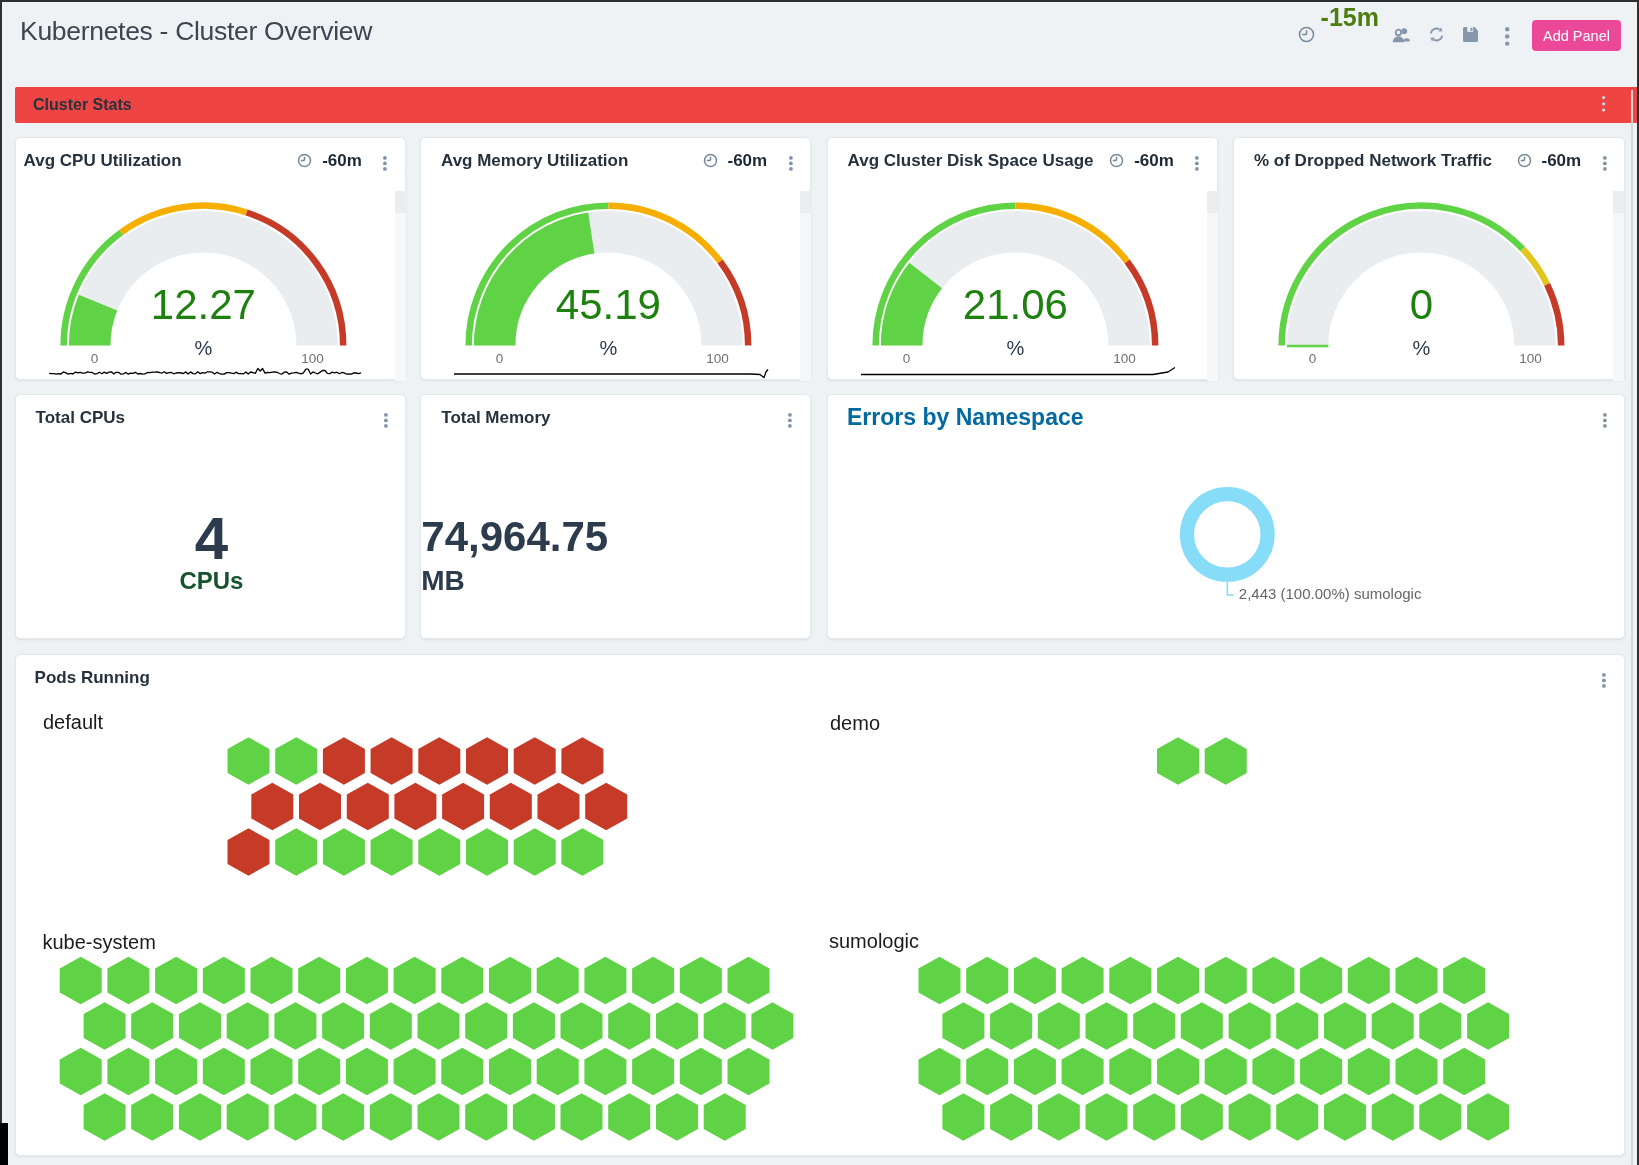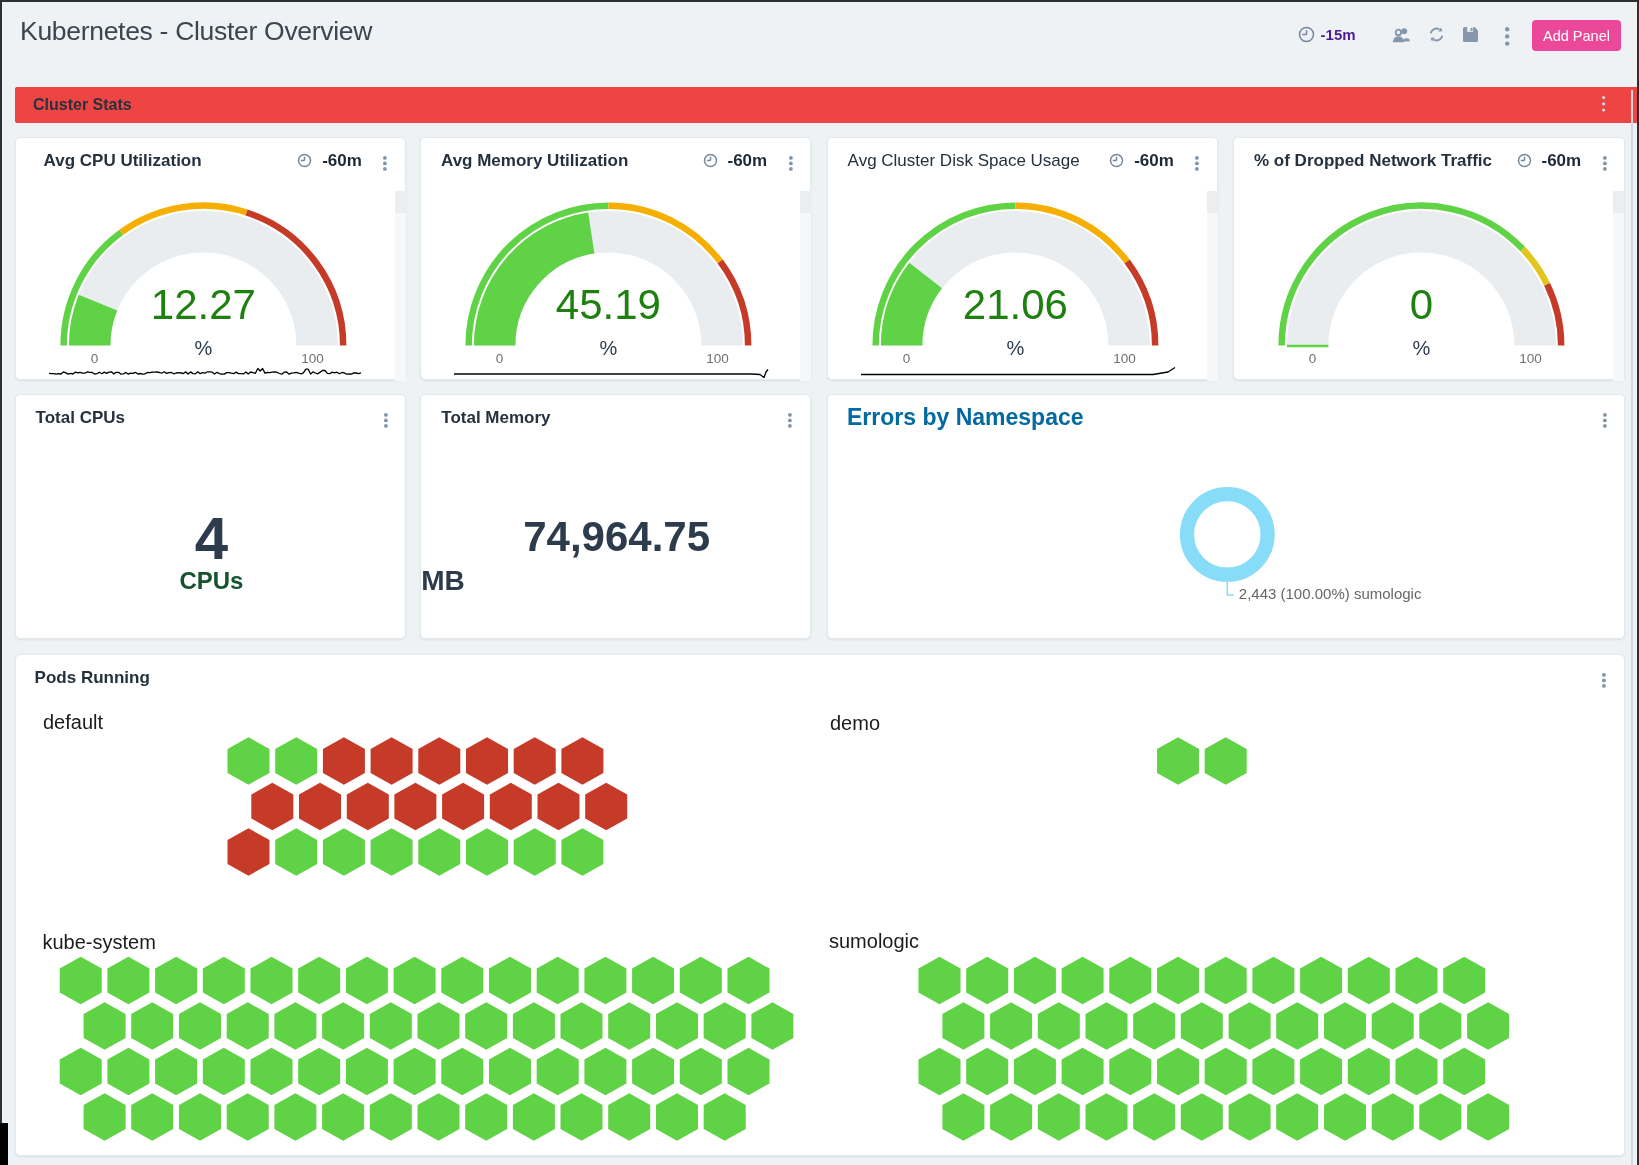--- a/index.html
+++ b/index.html
@@ -10,21 +10,21 @@
 <body>
 <div id="root">
 
 <div style="position:absolute;left:20px;top:17.8px;font-size:26.5px;color:#3c4650;line-height:26.5px;letter-spacing:-0.3px;white-space:nowrap">Kubernetes - Cluster Overview</div>
 <div style="position:absolute;left:1298px;top:26px">
       <svg width="17" height="17" viewBox="0 0 17 17" style="position:absolute">
         <circle cx="8.5" cy="8.5" r="7.0" fill="none" stroke="#74889c" stroke-width="1.5"></circle>
         <path d="M 8.5 8.5 L 8.5 4.2 M 8.5 8.5 L 4.2 8.5" stroke="#74889c" stroke-width="1.5" fill="none"></path>
       </svg>
     </div>
-<div style="position:absolute;left:1320.6px;top:25px;font-size:15px;font-weight:bold;color:#4c1d95;line-height:19px">-15m</div>
+<div style="position:absolute;left:1320.6px;top:8px;font-size:25px;font-weight:bold;color:#4d7c0f;line-height:19px">-15m</div>
 <div style="position:absolute;left:1392px;top:27px">
       <svg width="18" height="16" viewBox="0 0 18 16" style="position:absolute">
 <circle cx="6.4" cy="5.4" r="2.7" fill="none" stroke="#8497ab" stroke-width="1.8"></circle>
 <circle cx="12.2" cy="4.2" r="2.9" fill="#8497ab"></circle>
 <path d="M 10.2 14.6 A 4.4 4.4 0 0 1 17.6 12.6 L 17.6 14.6 Z" fill="#8497ab"></path>
 <path d="M 0.8 15.2 A 5.6 5.6 0 0 1 12.0 14.6 L 12.0 15.2 Z" fill="#8497ab"></path>
 </svg>
     </div>
 <div style="position:absolute;left:1428px;top:26px">
       <svg width="17" height="17" viewBox="0 0 17 17" style="position:absolute">
@@ -68,21 +68,21 @@
         <path d="M 73.65 207.40 A 113.75 113.75 0 0 1 301.15 207.40" fill="none" stroke="#e9edf0" stroke-width="41.5"></path>
         <path d="M 73.65 207.40 A 113.75 113.75 0 0 1 82.00 164.63" fill="none" stroke="#60d245" stroke-width="41.5"></path>
         <text x="187.4" y="181" text-anchor="middle" font-size="42" fill="#1d800f" font-family="Liberation Sans, sans-serif">12.27</text>
         <text x="187.4" y="217" text-anchor="middle" font-size="20" fill="#2d3c4d" font-family="Liberation Sans, sans-serif">%</text>
         <text x="78.4" y="224.5" text-anchor="middle" font-size="13.5" fill="#6f6f6f" font-family="Liberation Sans, sans-serif">0</text>
         <text x="296.4" y="224.5" text-anchor="middle" font-size="13.5" fill="#6f6f6f" font-family="Liberation Sans, sans-serif">100</text>
         <path d="M 33.0 235.3 L 35.4 235.6 L 37.8 235.7 L 40.2 236.1 L 42.6 235.6 L 45.0 236.0 L 47.4 233.9 L 49.8 234.9 L 52.2 236.1 L 54.6 235.4 L 57.0 236.0 L 59.4 234.1 L 61.8 234.9 L 64.2 234.4 L 66.6 235.1 L 69.0 235.2 L 71.4 233.8 L 73.8 234.3 L 76.2 234.5 L 78.6 236.0 L 81.0 235.6 L 83.4 234.2 L 85.8 235.7 L 88.2 234.1 L 90.6 235.3 L 93.0 234.1 L 95.4 233.8 L 97.8 235.9 L 100.2 234.3 L 102.6 234.3 L 105.0 236.2 L 107.4 235.9 L 109.8 234.5 L 112.2 236.1 L 114.6 235.1 L 117.0 235.4 L 119.4 234.3 L 121.8 236.1 L 124.2 235.5 L 126.6 236.1 L 129.0 235.9 L 131.4 234.5 L 133.8 234.7 L 136.2 234.2 L 138.6 234.1 L 141.0 234.0 L 143.4 234.5 L 145.8 235.2 L 148.2 233.8 L 150.6 235.4 L 153.0 234.6 L 155.4 234.5 L 157.8 235.8 L 160.2 235.0 L 162.6 234.6 L 165.0 235.0 L 167.4 235.5 L 169.8 233.9 L 172.2 236.1 L 174.6 233.9 L 177.0 235.6 L 179.4 235.8 L 181.8 233.8 L 184.2 235.7 L 186.6 234.7 L 189.0 235.2 L 191.4 233.8 L 193.8 233.9 L 196.2 234.2 L 198.6 236.1 L 201.0 234.3 L 203.4 235.6 L 205.8 236.0 L 208.2 236.1 L 210.6 234.6 L 213.0 234.7 L 215.4 235.1 L 217.8 235.7 L 220.2 234.1 L 222.6 235.6 L 225.0 235.7 L 227.4 235.9 L 229.8 233.9 L 232.2 236.1 L 234.6 234.0 L 237.0 234.6 L 239.4 235.3 L 241.8 230.5 L 244.2 233.0 L 246.6 230.5 L 249.0 235.1 L 251.4 234.5 L 253.8 234.6 L 256.2 234.2 L 258.6 234.0 L 261.0 234.2 L 263.4 235.5 L 265.8 236.2 L 268.2 234.2 L 270.6 233.9 L 273.0 236.2 L 275.4 235.1 L 277.8 234.8 L 280.2 234.4 L 282.6 235.2 L 285.0 235.8 L 287.4 234.9 L 289.8 231.2 L 292.2 231.2 L 294.6 236.0 L 297.0 233.9 L 299.4 235.0 L 301.8 235.8 L 304.2 234.1 L 306.6 232.5 L 309.0 232.5 L 311.4 235.3 L 313.8 235.7 L 316.2 234.1 L 318.6 234.8 L 321.0 234.2 L 323.4 235.8 L 325.8 234.5 L 328.2 234.9 L 330.6 236.2 L 333.0 235.8 L 335.4 236.1 L 337.8 234.9 L 340.2 235.0 L 342.6 235.6 L 345.0 234.9" fill="none" stroke="#000" stroke-width="1.3" stroke-linejoin="round"></path>
         <rect x="379" y="53" width="11" height="190" fill="#f6f7f8"></rect>
         <rect x="379" y="53" width="11" height="22" fill="#ebedee"></rect>
       </svg>
-      <div style="position:absolute;left:28px;top:14px;font-size:17px;font-weight:bold;color:#25313d;line-height:17px;white-space:nowrap">Avg CPU Utilization</div>
+      <div style="position:absolute;left:8px;top:14px;font-size:17px;font-weight:bold;color:#25313d;line-height:17px;white-space:nowrap">Avg CPU Utilization</div>
       <div style="position:absolute;left:281.6px;top:15px">
         <svg width="15" height="15" viewBox="0 0 15 15" style="position:absolute">
           <circle cx="7.5" cy="7.5" r="6.0" fill="none" stroke="#74889c" stroke-width="1.5"></circle>
           <path d="M 7.5 7.5 L 7.5 3.8 M 7.5 7.5 L 3.8 7.5" stroke="#74889c" stroke-width="1.5" fill="none"></path>
         </svg>
       </div>
       <div style="position:absolute;left:306.6px;top:14px;font-size:17px;font-weight:bold;color:#1d2935;line-height:17px">-60m</div>
       <div style="position:absolute;left:366.6px;top:17px">
         <svg width="5.8" height="17" style="position:absolute">
           <circle cx="2.9" cy="2.9" r="1.9" fill="#8194a8"></circle>
@@ -130,21 +130,21 @@
         <path d="M 73.65 207.40 A 113.75 113.75 0 0 1 301.15 207.40" fill="none" stroke="#e9edf0" stroke-width="41.5"></path>
         <path d="M 73.65 207.40 A 113.75 113.75 0 0 1 97.65 137.51" fill="none" stroke="#60d245" stroke-width="41.5"></path>
         <text x="187.4" y="181" text-anchor="middle" font-size="42" fill="#1d800f" font-family="Liberation Sans, sans-serif">21.06</text>
         <text x="187.4" y="217" text-anchor="middle" font-size="20" fill="#2d3c4d" font-family="Liberation Sans, sans-serif">%</text>
         <text x="78.4" y="224.5" text-anchor="middle" font-size="13.5" fill="#6f6f6f" font-family="Liberation Sans, sans-serif">0</text>
         <text x="296.4" y="224.5" text-anchor="middle" font-size="13.5" fill="#6f6f6f" font-family="Liberation Sans, sans-serif">100</text>
         <path d="M 33 236.5 L 325 236.5 L 340 234 L 347 229.5" fill="none" stroke="#000" stroke-width="1.3" stroke-linejoin="round"></path>
         <rect x="379" y="53" width="11" height="190" fill="#f6f7f8"></rect>
         <rect x="379" y="53" width="11" height="22" fill="#ebedee"></rect>
       </svg>
-      <div style="position:absolute;left:20px;top:14px;font-size:17px;font-weight:normal;color:#25313d;line-height:17px;white-space:nowrap">Avg Cluster Disk Space Usage</div>
+      <div style="position:absolute;left:20px;top:14px;font-size:17px;font-weight:bold;color:#25313d;line-height:17px;white-space:nowrap">Avg Cluster Disk Space Usage</div>
       <div style="position:absolute;left:281.6px;top:15px">
         <svg width="15" height="15" viewBox="0 0 15 15" style="position:absolute">
           <circle cx="7.5" cy="7.5" r="6.0" fill="none" stroke="#74889c" stroke-width="1.5"></circle>
           <path d="M 7.5 7.5 L 7.5 3.8 M 7.5 7.5 L 3.8 7.5" stroke="#74889c" stroke-width="1.5" fill="none"></path>
         </svg>
       </div>
       <div style="position:absolute;left:306.6px;top:14px;font-size:17px;font-weight:bold;color:#1d2935;line-height:17px">-60m</div>
       <div style="position:absolute;left:366.6px;top:17px">
         <svg width="5.8" height="17" style="position:absolute">
           <circle cx="2.9" cy="2.9" r="1.9" fill="#8194a8"></circle>
@@ -197,21 +197,21 @@
     </div>
     <div class="card" style="left:420.3px;top:394.4px;width:390.7px;height:245px">
       <div style="position:absolute;left:20px;top:14px;font-size:17px;font-weight:bold;color:#25313d;line-height:17px;white-space:nowrap">Total Memory</div>
       <div style="position:absolute;left:366.2px;top:17px">
         <svg width="5.8" height="17" style="position:absolute">
           <circle cx="2.9" cy="2.9" r="1.9" fill="#8194a8"></circle>
           <circle cx="2.9" cy="8.4" r="1.9" fill="#8194a8"></circle>
           <circle cx="2.9" cy="13.9" r="1.9" fill="#8194a8"></circle>
         </svg>
       </div>
-      <div style="position:absolute;left:0;top:120.5px;width:390.7px;text-align:center;color:#2d3c4d;font-weight:bold;font-size:42px;line-height:42px">74,964.75</div>
+      <div style="position:absolute;left:0;top:120.5px;width:390.7px;text-align:left;color:#2d3c4d;font-weight:bold;font-size:42px;line-height:42px">74,964.75</div>
       <div style="position:absolute;left:0;top:171.2px;width:390.7px;color:#2d3c4d;font-weight:bold;font-size:28px;line-height:28px">MB</div>
     </div>
     <div class="card" style="left:827px;top:394.4px;width:798px;height:245px">
       <div style="position:absolute;left:19px;top:14px;font-size:23px;font-weight:bold;color:#0369a1;line-height:17px;white-space:nowrap">Errors by Namespace</div>
       <div style="position:absolute;left:773.5px;top:17px">
         <svg width="5.8" height="17" style="position:absolute">
           <circle cx="2.9" cy="2.9" r="1.9" fill="#8194a8"></circle>
           <circle cx="2.9" cy="8.4" r="1.9" fill="#8194a8"></circle>
           <circle cx="2.9" cy="13.9" r="1.9" fill="#8194a8"></circle>
         </svg>

